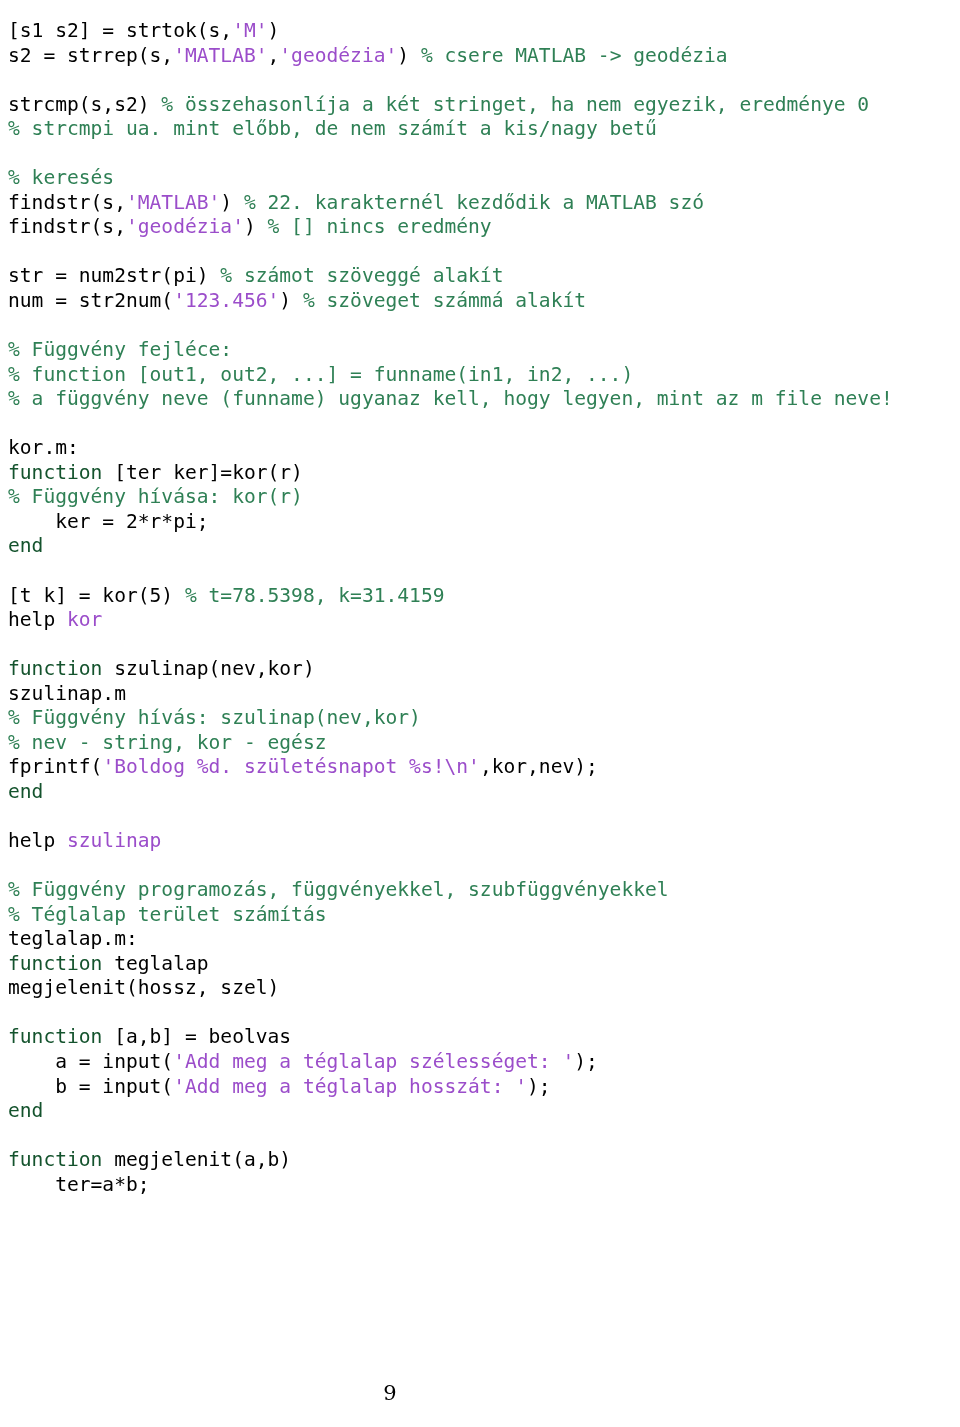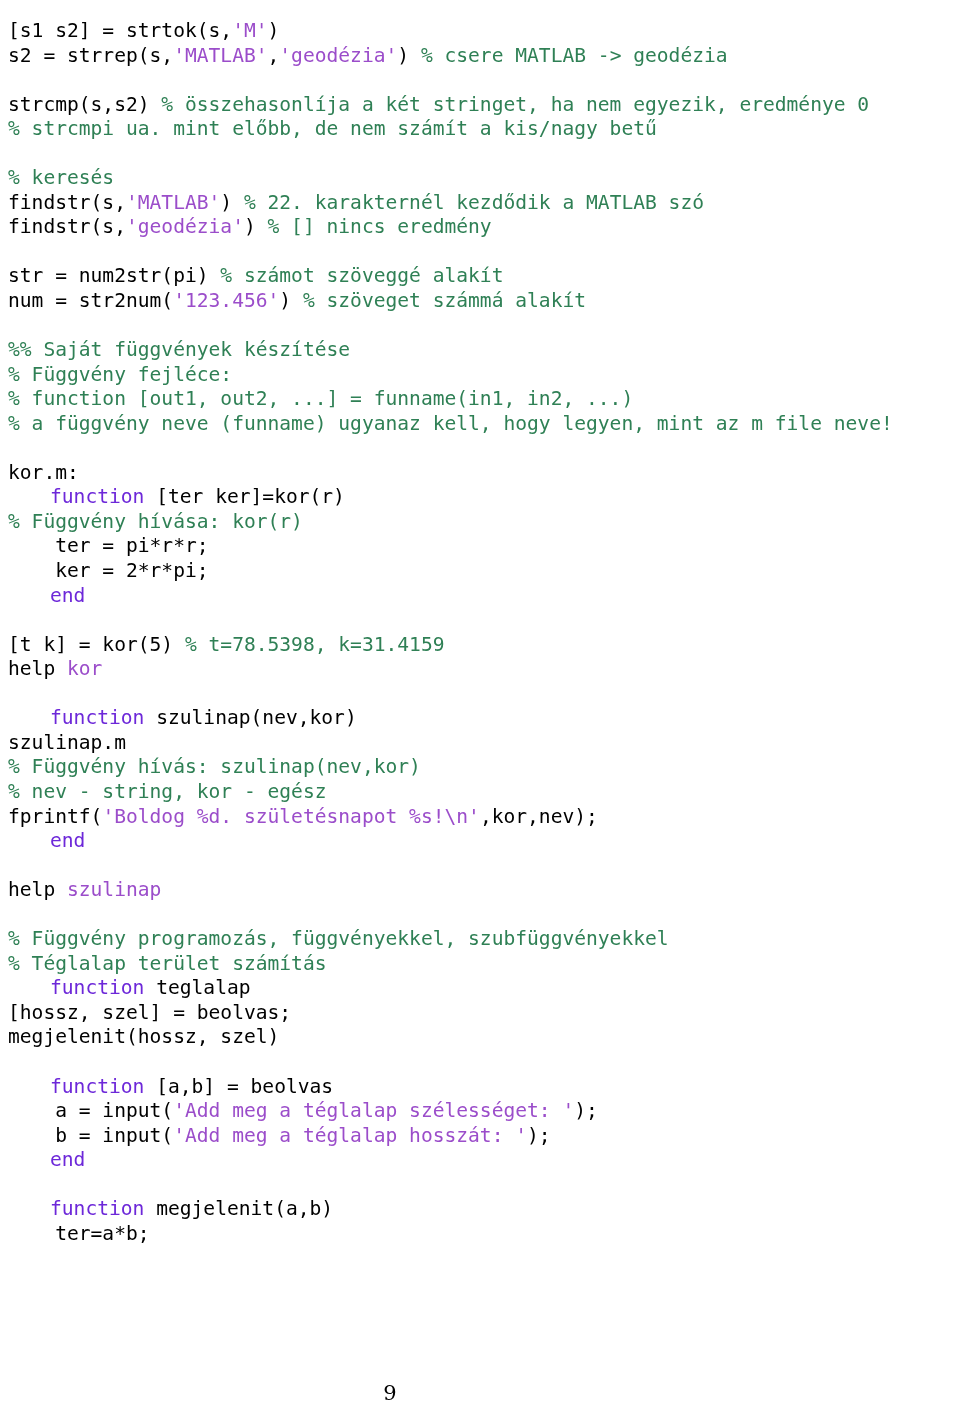--- a/index.html
+++ b/index.html
@@ -37,21 +37,21 @@
     color: #000000;
     height: 24.55px;
   }
   .line.blank {
     color: transparent;
   }
   
   .tok-plain   { color: #000000; }
   .tok-comment { color: #2f8055; text-align: center; }
   .tok-string  { color: #9b4dca; }
-  .tok-keyword { color: #6d28d9; margin-left: 42px; }
+  .tok-keyword { color: #14532d; }
 
   #page-number {
     position: absolute;
     left: 0;
     right: 0;
     bottom: 22px;
     text-align: center;
     font-family: "DejaVu Serif", "Liberation Serif", serif;
     font-size: 21px;
     color: #000000;
@@ -68,48 +68,46 @@
 </span><span class="line"><span class="tok-plain">strcmp(s,s2) </span><span class="tok-comment">% összehasonlíja a két stringet, ha nem egyezik, eredménye 0</span>
 </span><span class="line"><span class="tok-comment">% strcmpi ua. mint előbb, de nem számít a kis/nagy betű</span>
 </span><span class="line blank">&nbsp;
 </span><span class="line"><span class="tok-comment">% keresés</span>
 </span><span class="line"><span class="tok-plain">findstr(s,</span><span class="tok-string">'MATLAB'</span><span class="tok-plain">) </span><span class="tok-comment">% 22. karakternél kezdődik a MATLAB szó</span>
 </span><span class="line"><span class="tok-plain">findstr(s,</span><span class="tok-string">'geodézia'</span><span class="tok-plain">) </span><span class="tok-comment">% [] nincs eredmény</span>
 </span><span class="line blank">&nbsp;
 </span><span class="line"><span class="tok-plain">str = num2str(pi) </span><span class="tok-comment">% számot szöveggé alakít</span>
 </span><span class="line"><span class="tok-plain">num = str2num(</span><span class="tok-string">'123.456'</span><span class="tok-plain">) </span><span class="tok-comment">% szöveget számmá alakít</span>
 </span><span class="line blank">&nbsp;
-</span><span class="line"><span class="tok-comment">%% Saját függvények készítése</span>
 </span><span class="line"><span class="tok-comment">% Függvény fejléce:</span>
 </span><span class="line"><span class="tok-comment">% function [out1, out2, ...] = funname(in1, in2, ...)</span>
 </span><span class="line"><span class="tok-comment">% a függvény neve (funname) ugyanaz kell, hogy legyen, mint az m file neve!</span>
 </span><span class="line blank">&nbsp;
 </span><span class="line"><span class="tok-plain">kor.m:</span>
 </span><span class="line"><span class="tok-keyword">function</span><span class="tok-plain"> [ter ker]=kor(r)</span>
 </span><span class="line"><span class="tok-comment">% Függvény hívása: kor(r)</span>
-</span><span class="line"><span class="tok-plain">    </span><span class="tok-plain">ter = pi*r*r;</span>
 </span><span class="line"><span class="tok-plain">    </span><span class="tok-plain">ker = 2*r*pi;</span>
 </span><span class="line"><span class="tok-keyword">end</span>
 </span><span class="line blank">&nbsp;
 </span><span class="line"><span class="tok-plain">[t k] = kor(5) </span><span class="tok-comment">% t=78.5398, k=31.4159</span>
 </span><span class="line"><span class="tok-plain">help </span><span class="tok-string">kor</span>
 </span><span class="line blank">&nbsp;
 </span><span class="line"><span class="tok-keyword">function</span><span class="tok-plain"> szulinap(nev,kor)</span>
 </span><span class="line"><span class="tok-plain">szulinap.m</span>
 </span><span class="line"><span class="tok-comment">% Függvény hívás: szulinap(nev,kor)</span>
 </span><span class="line"><span class="tok-comment">% nev - string, kor - egész</span>
 </span><span class="line"><span class="tok-plain">fprintf(</span><span class="tok-string">'Boldog %d. születésnapot %s!\n'</span><span class="tok-plain">,kor,nev);</span>
 </span><span class="line"><span class="tok-keyword">end</span>
 </span><span class="line blank">&nbsp;
 </span><span class="line"><span class="tok-plain">help </span><span class="tok-string">szulinap</span>
 </span><span class="line blank">&nbsp;
 </span><span class="line"><span class="tok-comment">% Függvény programozás, függvényekkel, szubfüggvényekkel</span>
 </span><span class="line"><span class="tok-comment">% Téglalap terület számítás</span>
+</span><span class="line"><span class="tok-plain">teglalap.m:</span>
 </span><span class="line"><span class="tok-keyword">function</span><span class="tok-plain"> teglalap</span>
-</span><span class="line"><span class="tok-plain">[hossz, szel] = beolvas;</span>
 </span><span class="line"><span class="tok-plain">megjelenit(hossz, szel)</span>
 </span><span class="line blank">&nbsp;
 </span><span class="line"><span class="tok-keyword">function</span><span class="tok-plain"> [a,b] = beolvas</span>
 </span><span class="line"><span class="tok-plain">    </span><span class="tok-plain">a = input(</span><span class="tok-string">'Add meg a téglalap szélességet: '</span><span class="tok-plain">);</span>
 </span><span class="line"><span class="tok-plain">    </span><span class="tok-plain">b = input(</span><span class="tok-string">'Add meg a téglalap hosszát: '</span><span class="tok-plain">);</span>
 </span><span class="line"><span class="tok-keyword">end</span>
 </span><span class="line blank">&nbsp;
 </span><span class="line"><span class="tok-keyword">function</span><span class="tok-plain"> megjelenit(a,b)</span>
 </span><span class="line"><span class="tok-plain">    </span><span class="tok-plain">ter=a*b;</span>
 </span></pre>

